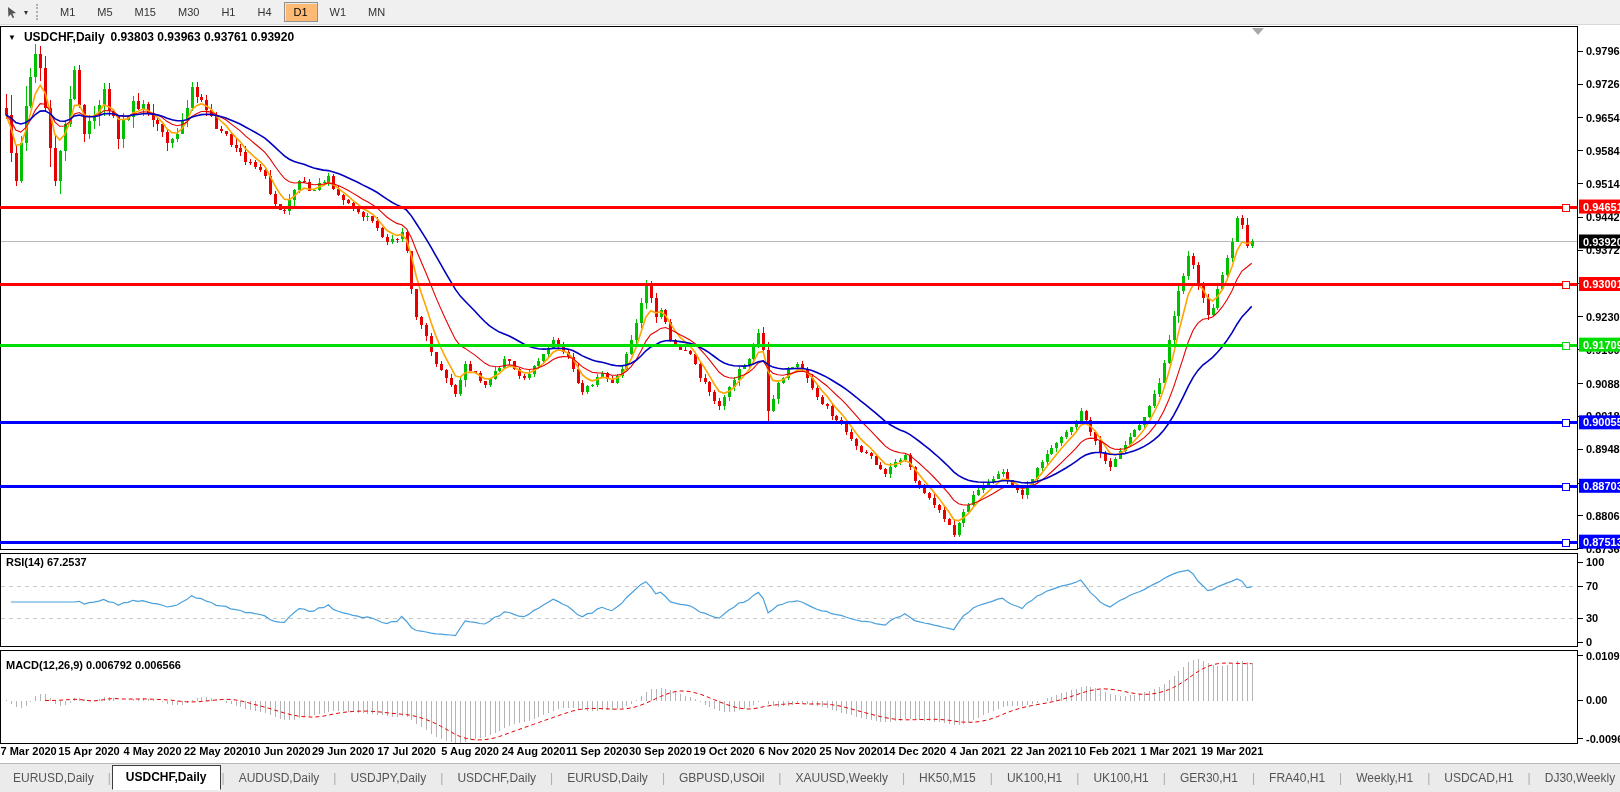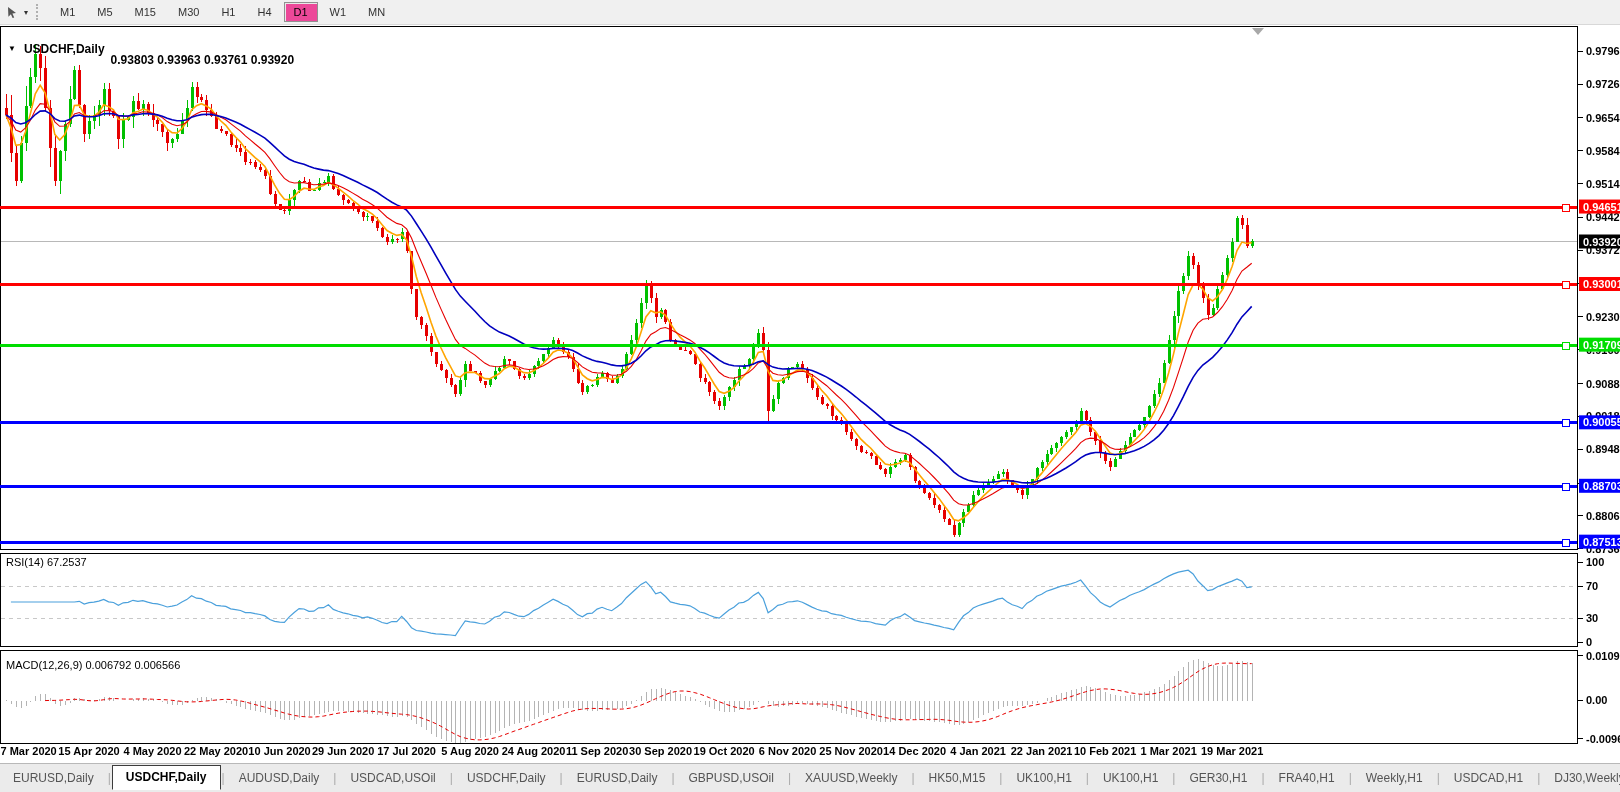--- a/index.html
+++ b/index.html
@@ -15,30 +15,30 @@
     display:flex;align-items:center;box-sizing:border-box;padding-left:4px;
   }
   .tool-icon{display:inline-flex;align-items:center;margin:0 2px;color:#444;}
   .caret{font-size:8px;color:#333;margin-left:3px;}
   .grip{width:3px;height:16px;border-left:2px dotted #b0b0b0;margin:0 8px 0 8px;}
   .tf-btn{
     font-size:11px;color:#333;padding:3px 9px;margin:0 1px;border:1px solid transparent;
     cursor:default;letter-spacing:0px;
   }
   .tf-btn.active{
-    background:#ec4899;border:1px solid #909090;
+    background:#fdba74;border:1px solid #909090;
     box-shadow:inset 1px 1px 0 #e8e8e8;color:#000;
   }
   
   .chart-header{
     position:absolute;top:30px;left:8px;font-size:12px;font-weight:700;color:#000;
     display:flex;align-items:center;gap:6px;z-index:5;
   }
   .chart-header .tri{font-size:8px;margin-right:2px;color:#000;}
-  .ind-label{position:absolute;left:6px;font-size:11px;font-weight:400;color:#000;z-index:5;}
+  .ind-label{position:absolute;left:6px;font-size:11px;font-weight:700;color:#000;z-index:5;}
   #rsiLabel{top:556px;}
   #macdLabel{top:653px;margin-top:6px;}
   
   .tabbar{
     position:absolute;top:763px;left:0;width:1620px;height:29px;
     background:#ebebeb;border-top:1px solid #b8b8b8;
     display:flex;align-items:center;box-sizing:border-box;
     font-size:12px;color:#555;
   }
   .tab{padding:4px 13px;white-space:nowrap;cursor:default;}
@@ -69,21 +69,21 @@
       <span class="tf-btn">H4</span>
       <span class="tf-btn active">D1</span>
       <span class="tf-btn">W1</span>
       <span class="tf-btn">MN</span>
     </span>
 </div>
 
 <div class="chart-header">
   <span class="tri">▼</span>
   <span>USDCHF,Daily</span>
-  <span style="font-weight:700;margin-top:23px;">0.93803 0.93963 0.93761 0.93920</span>
+  <span style="font-weight:700;">0.93803 0.93963 0.93761 0.93920</span>
 </div>
 
 <div id="rsiLabel" class="ind-label">RSI(14) 67.2537</div>
 <div id="macdLabel" class="ind-label">MACD(12,26,9) 0.006792 0.006566</div>
 
 <svg id="chartSvg" width="1620" height="792">
     <rect x="0.5" y="26.5" width="1577" height="523" fill="#ffffff" stroke="#000" stroke-width="1" shape-rendering="crispEdges"></rect>
     <rect x="0.5" y="553.5" width="1577" height="93" fill="#ffffff" stroke="#000" stroke-width="1" shape-rendering="crispEdges"></rect>
     <rect x="0.5" y="650.5" width="1577" height="93" fill="#ffffff" stroke="#000" stroke-width="1" shape-rendering="crispEdges"></rect>
     <line x1="1" y1="241.5" x2="1577" y2="241.5" stroke="#b8b8b8" stroke-width="1" shape-rendering="crispEdges"></line>
@@ -961,21 +961,21 @@
     <text x="1232.135" y="755" font-size="11" font-weight="600" fill="#000" text-anchor="middle" font-family="&quot;Liberation Sans&quot;,sans-serif">19 Mar 2021</text>
   </svg>
 
 <div class="tabbar" id="tabbar">
     <span class="tab">EURUSD,Daily</span>
     <span class="tab-div">|</span>
     <span class="tab active">USDCHF,Daily</span>
     <span class="tab-div">|</span>
     <span class="tab">AUDUSD,Daily</span>
     <span class="tab-div">|</span>
-    <span class="tab">USDCAD,USOil</span>
+    <span class="tab">USDJPY,Daily</span>
     <span class="tab-div">|</span>
     <span class="tab">USDCHF,Daily</span>
     <span class="tab-div">|</span>
     <span class="tab">EURUSD,Daily</span>
     <span class="tab-div">|</span>
     <span class="tab">GBPUSD,USOil</span>
     <span class="tab-div">|</span>
     <span class="tab">XAUUSD,Weekly</span>
     <span class="tab-div">|</span>
     <span class="tab">HK50,M15</span>

